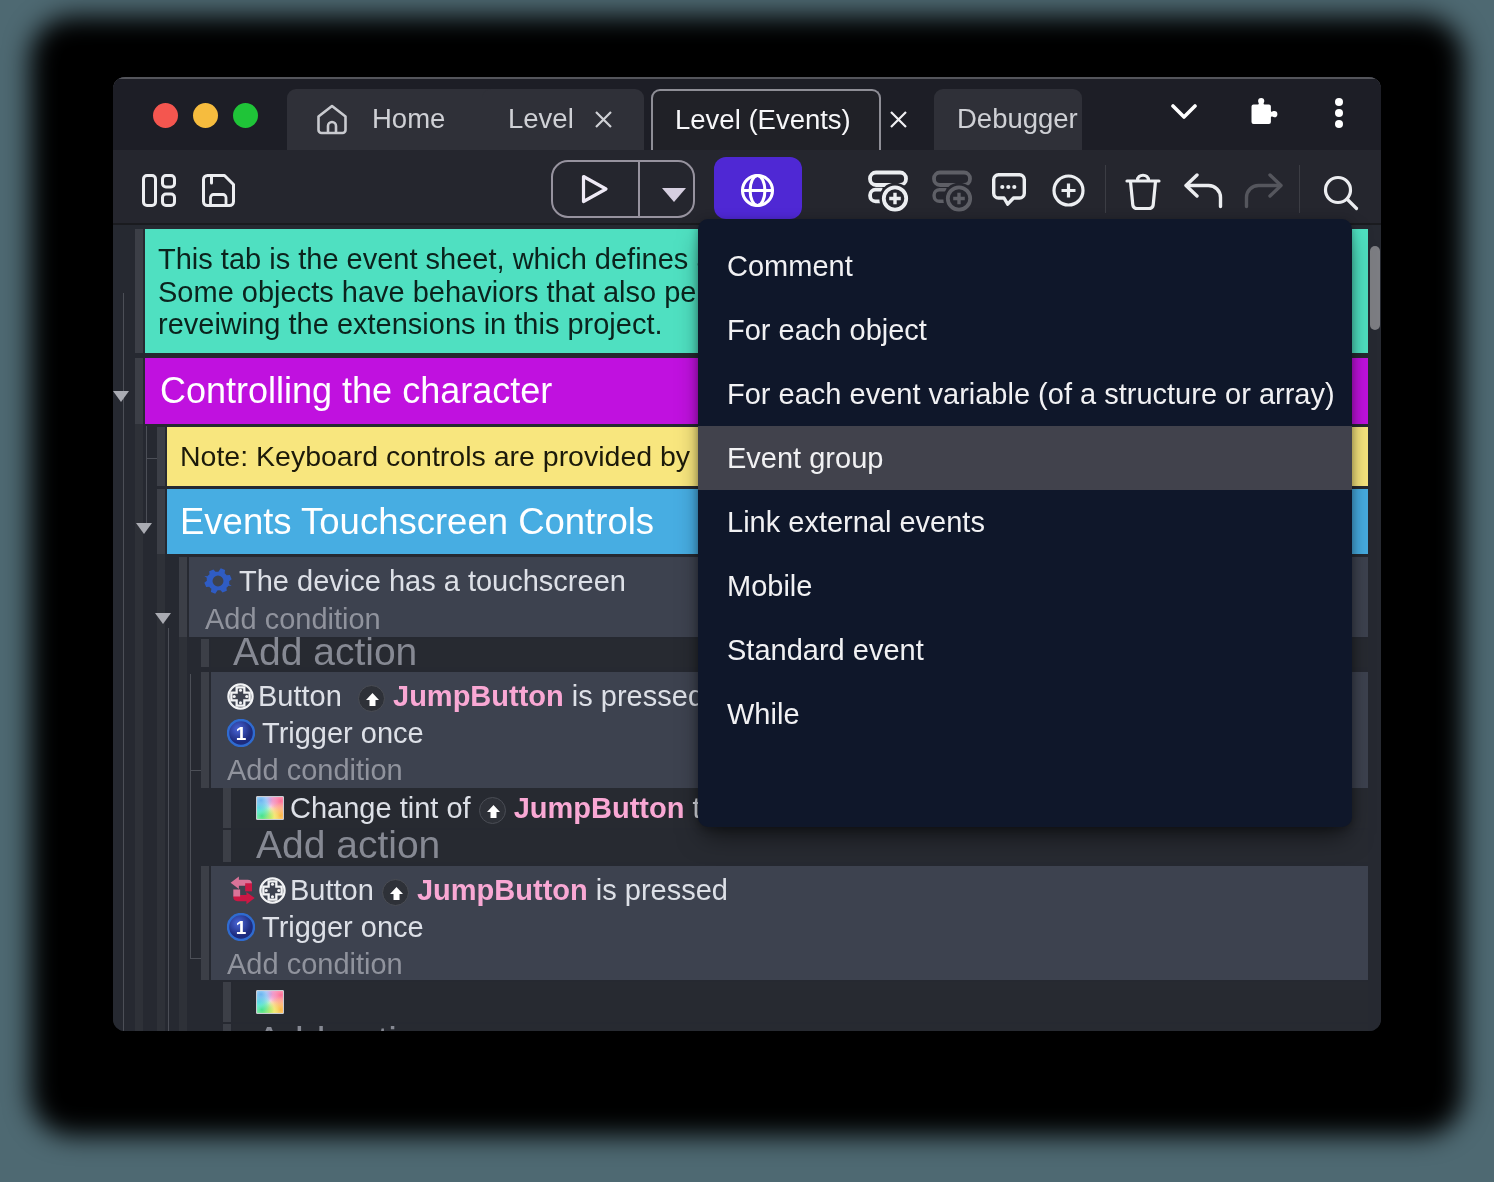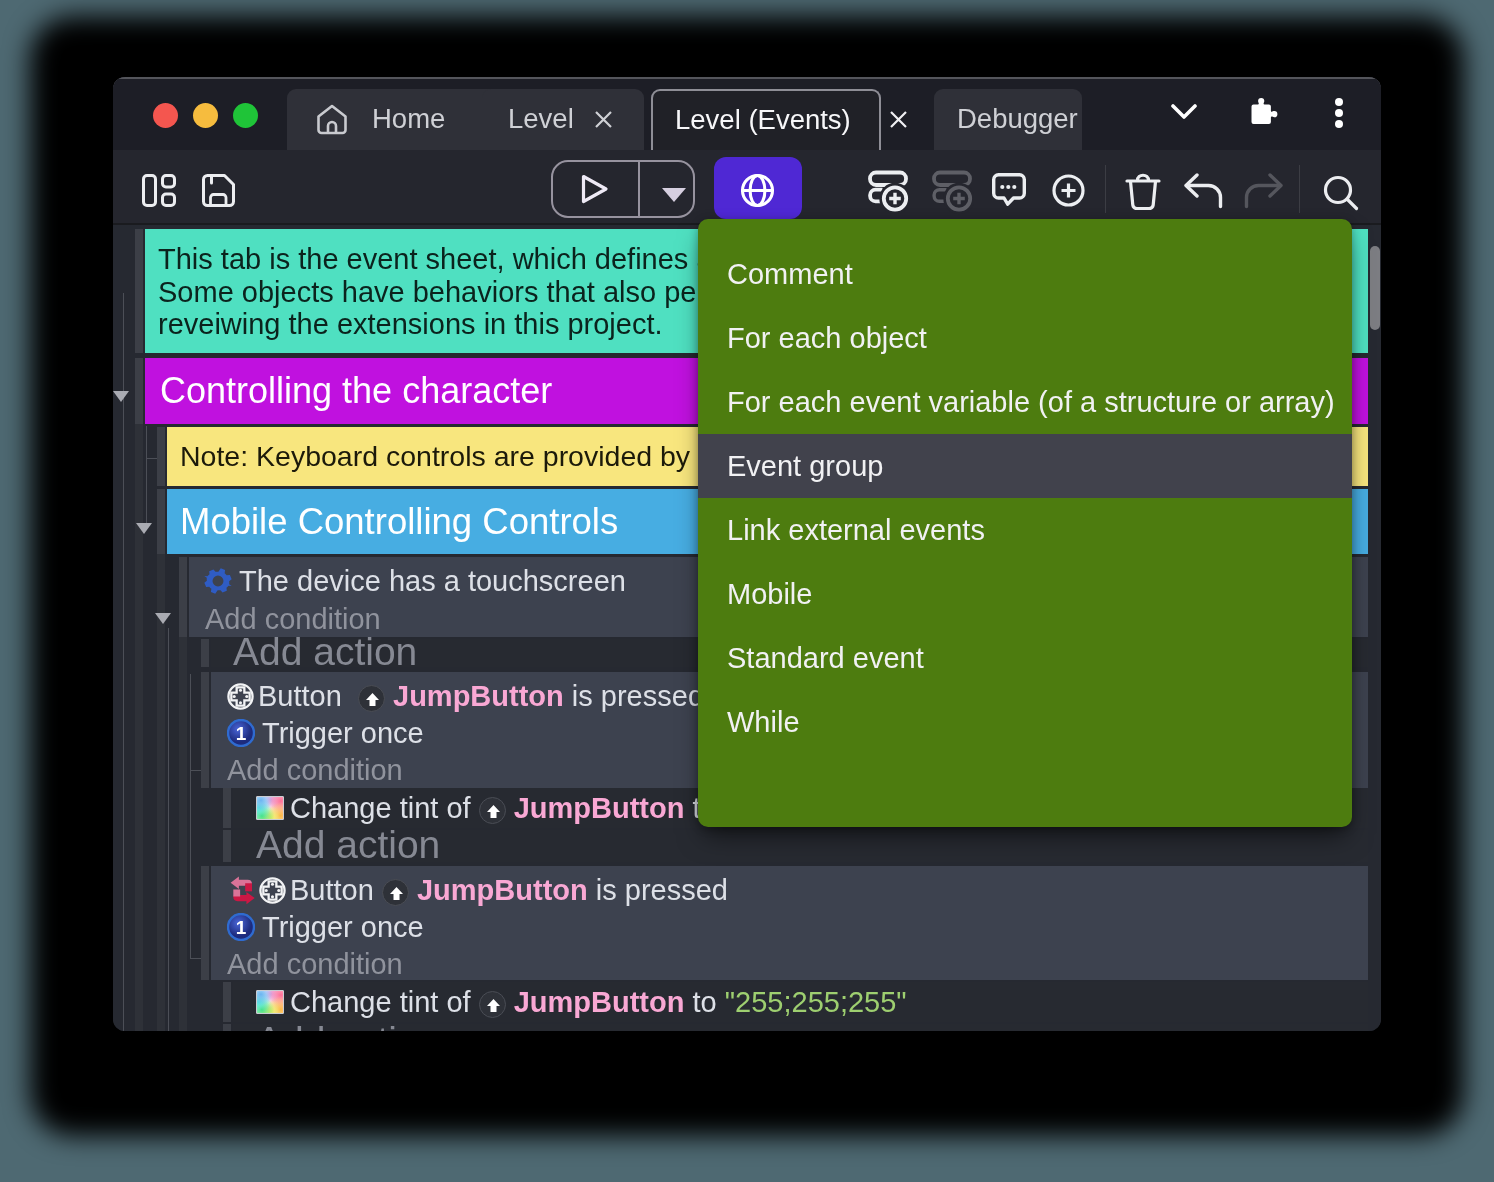--- a/index.html
+++ b/index.html
@@ -32,22 +32,22 @@
   .etext { font-size:29px; color:#dde0e7; }
   .dim  { font-size:29px; color:#90939d; }
   .dim2 { font-size:39px; color:#868993; }
   .jb { color:#f9a8d4; font-weight:bold; }
   .grn { color:#9ecf70; }
   .badge { display:inline-block; width:27px; height:27px; border-radius:50%; background:#2e3138;
            border:1px solid #4a4d55; position:relative; vertical-align:-6px; }
   .badge svg { position:absolute; left:5px; top:5px; }
 
   .menu { position:absolute; left:698px; top:219px; width:654px; height:608px;
-          background:#4d7c0f; border-radius:10px; box-shadow:0 14px 26px -6px rgba(0,0,0,0.55), 0 2px 8px rgba(0,0,0,0.3);
-          padding-top:23px; z-index:50; }
+          background:#0f172a; border-radius:10px; box-shadow:0 14px 26px -6px rgba(0,0,0,0.55), 0 2px 8px rgba(0,0,0,0.3);
+          padding-top:15px; z-index:50; }
   .mi { height:64px; line-height:64px; padding-left:29px; font-size:29px; color:#f1f1f3; }
   .mi.hl { background:#41424c; }
 
   .sb { position:absolute; left:1257px; top:169px; width:10px; height:84px; border-radius:5px; background:#7c7d82; }
 </style>
 </head>
 <body>
 <div class="window">
   <div class="titlebar"></div>
   <div style="position:absolute;left:0;top:0;width:100%;height:2px;background:#54555b;border-radius:12px 12px 0 0;z-index:10;"></div>
@@ -199,21 +199,21 @@
       reveiwing the extensions in this project.
     </div>
 
     <div class="blk" style="left:32px; top:131px; width:1223px; height:66px; background:#c011df;"></div>
     <div class="row" style="left:47px; top:131px; height:66px; font-size:36px; color:#ffffff;">Controlling the character</div>
 
     <div class="blk" style="left:54px; top:200px; width:1201px; height:59px; background:#f8e67e;"></div>
     <div class="row" style="left:67px; top:200px; height:59px; font-size:28.5px; color:#1c1a0a;">Note: Keyboard controls are provided by the Platform behavior.</div>
 
     <div class="blk" style="left:54px; top:262px; width:1201px; height:65px; background:#47ade2;"></div>
-    <div class="row" style="left:67px; top:262px; height:65px; font-size:36.5px; color:#ffffff;">Mobile Controlling Controls</div>
+    <div class="row" style="left:67px; top:262px; height:65px; font-size:36.5px; color:#ffffff;">Events Touchscreen Controls</div>
 
     <div class="blk" style="left:76px; top:330px; width:1179px; height:80px; background:#3d424f;"></div>
     <div class="row" style="left:91px; top:334px; height:40px;">
       <svg width="28" height="28" viewBox="0 0 24 24" fill="#2f5cc4">
           <path transform="rotate(22.5 12 12)" d="M10 1 h4 l.7 2.6 a8.6 8.6 0 0 1 2.3 1 l2.4 -1.3 2.8 2.8 -1.3 2.4 a8.6 8.6 0 0 1 1 2.3 L24.5 11.5 l-2.6 .7 a8.6 8.6 0 0 1 -1 2.3 l1.3 2.4 -2.8 2.8 -2.4 -1.3 a8.6 8.6 0 0 1 -2.3 1 L14 23 h-4 l-.7 -2.6 a8.6 8.6 0 0 1 -2.3 -1 l-2.4 1.3 -2.8 -2.8 1.3 -2.4 a8.6 8.6 0 0 1 -1 -2.3 L-.5 12.5 2.1 11.8 a8.6 8.6 0 0 1 1 -2.3 L1.8 7.1 4.6 4.3 7 5.6 a8.6 8.6 0 0 1 2.3 -1 z M12 7.3 a4.7 4.7 0 1 0 0 9.4 a4.7 4.7 0 0 0 0 -9.4 z"></path>
         </svg>
       <span class="etext" style="margin-left:7px;">The device has a touchscreen</span>
     </div>
     <div class="row dim" style="left:92px; top:374px; height:36px;">Add condition</div>
 
@@ -301,23 +301,20 @@
     <div class="row" style="left:143px; top:757px; height:36px;">
       <span style="display:inline-block;width:28px;height:24px;border:1.5px solid #c9ccd2;border-radius:1px;background:
         radial-gradient(circle at 15% 15%, #6cb4f2, rgba(108,180,242,0) 40%),
         radial-gradient(circle at 8% 50%, #54e8e0, rgba(84,232,224,0) 45%),
         radial-gradient(circle at 18% 85%, #42e06a, rgba(66,224,106,0) 45%),
         radial-gradient(circle at 55% 92%, #eef06a, rgba(238,240,106,0) 45%),
         radial-gradient(circle at 90% 85%, #ffb03e, rgba(255,176,62,0) 45%),
         radial-gradient(circle at 92% 18%, #ff6e96, rgba(255,110,150,0) 50%),
         radial-gradient(circle at 55% 12%, #d8b4f8, rgba(216,180,248,0) 40%),
         #ffffff;"></span>
-      <span class="etext" style="margin-left:6px;">Change tint of <span class="badge"><svg width="17" height="17" viewBox="0 0 17 17" fill="#ffffff">
-              <path d="M8.5 2 L15 9 H11.5 V15 H5.5 V9 H2 Z"></path>
-            </svg></span> <span class="jb">JumpButton</span> to <span class="grn">"255;255;255"</span></span>
     </div>
 
     <div class="blk" style="left:120px; top:797px; width:1135px; height:7px; background:#272a31;"></div>
     <div class="row dim2" style="left:143px; top:797px; height:34px;">Add action</div>
 
   </div>
 
   <div class="sb"></div>
 </div>
 

